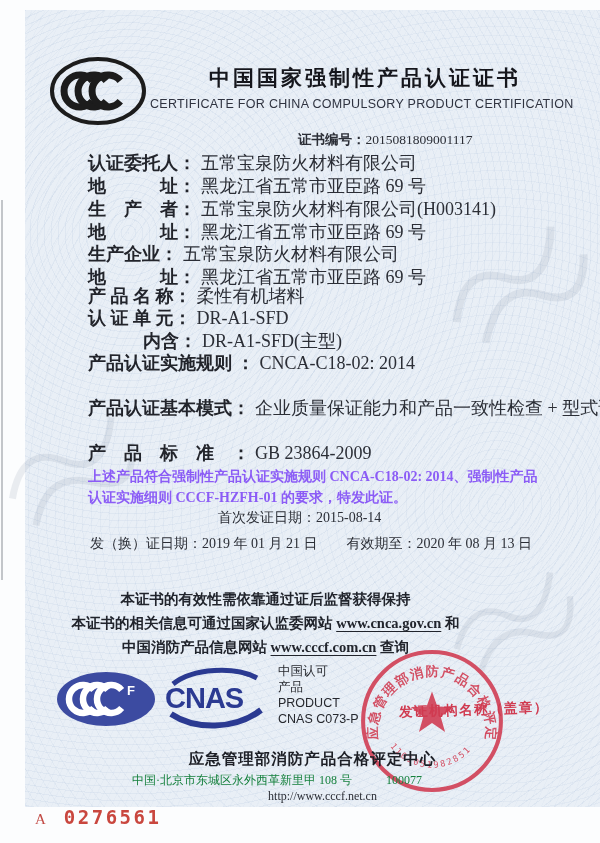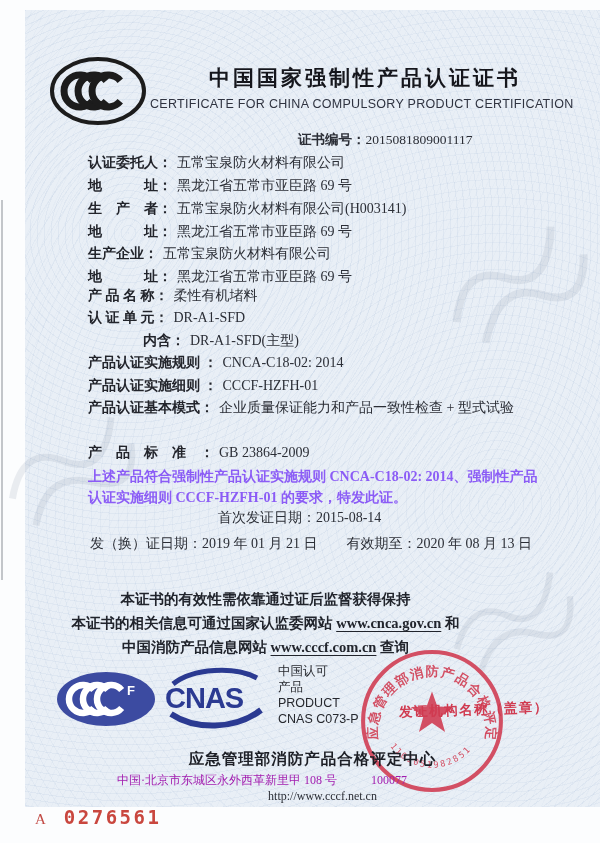--- a/index.html
+++ b/index.html
@@ -25,21 +25,21 @@
     position:absolute;left:165px;top:64px;width:400px;text-align:center;
     font-size:21px;font-weight:bold;letter-spacing:3px;color:#15161c;white-space:nowrap;
   }
   .title-en{
     position:absolute;left:150px;top:97px;width:420px;text-align:center;
     font-family:"Liberation Sans","DejaVu Sans",sans-serif;
     font-size:12.5px;color:#2f3340;letter-spacing:0.3px;white-space:nowrap;
   }
   .certno{position:absolute;left:298px;top:131px;font-size:13.5px;white-space:nowrap;}
   .certno .lbl{font-weight:bold;}
-  .row{position:absolute;left:88px;font-size:14px;white-space:nowrap;line-height:18px;}
+  .row{position:absolute;left:88px;font-size:18px;white-space:nowrap;line-height:18px;}
   .row .lbl{font-weight:bold;color:#22242b;margin-right:5px;}
   .row .val{color:#2b2e36;}
   .row.indent{left:143px;}
   .cont{position:absolute;left:88px;font-size:14px;white-space:nowrap;color:#2b2e36;}
   .stmt{position:absolute;left:88px;font-size:14px;font-weight:bold;white-space:nowrap;color:#8b5cf6;}
   .dateline{position:absolute;font-size:14px;white-space:nowrap;}
   .dateline .lbl{font-weight:normal;}
   .notice{position:absolute;left:25px;width:481px;text-align:center;font-size:14.5px;font-weight:bold;color:#21242c;white-space:nowrap;}
   .notice .link{text-decoration:underline;text-underline-offset:3px;}
   .cnas-block{
@@ -47,21 +47,21 @@
     font-family:"Liberation Sans","DejaVu Sans",sans-serif;color:#26282e;
   }
   .ccc-f{position:absolute;left:55px;top:670px;width:102px;height:58px;}
   .cnas-logo{position:absolute;left:163px;top:666px;width:104px;height:64px;}
   .stamp{position:absolute;left:356px;top:645px;width:152px;height:152px;opacity:0.88;}
   .stamp-caption{
     position:absolute;left:399px;top:701px;font-size:13.5px;font-weight:bold;
     color:#d03a50;letter-spacing:1.5px;white-space:nowrap;transform:rotate(-2deg);
   }
   .issuer-name{position:absolute;left:25px;top:749px;width:575px;text-align:center;font-size:15.5px;font-weight:bold;letter-spacing:1px;color:#1d1f26;}
-  .issuer-addr{position:absolute;left:10px;top:772px;width:504px;text-align:center;font-size:12px;color:#a21caf;white-space:nowrap;}
+  .issuer-addr{position:absolute;left:25px;top:772px;width:504px;text-align:center;font-size:12px;color:#15803d;white-space:nowrap;}
   .issuer-addr .gap{display:inline-block;width:34px;}
   .issuer-web{position:absolute;left:25px;top:789px;width:595px;text-align:center;font-size:12px;color:#2b2e36;}
   .serial{position:absolute;left:35px;top:806px;white-space:nowrap;}
   .serial .pfx{font-size:15px;color:#c24a44;font-family:"Liberation Serif",serif;margin-right:18px;}
   .serial .num{font-size:19px;color:#c9473f;font-family:"DejaVu Sans Mono",monospace;letter-spacing:2.5px;font-weight:bold;}
 </style>
 </head>
 <body>
 
 <div class="page">
@@ -93,21 +93,20 @@
   <div class="row" style="top:154px"><span class="lbl">认证委托人：</span><span class="val">五常宝泉防火材料有限公司</span></div>
   <div class="row" style="top:177px"><span class="lbl">地　　　址：</span><span class="val">黑龙江省五常市亚臣路 69 号</span></div>
   <div class="row" style="top:200px"><span class="lbl">生　产　者：</span><span class="val">五常宝泉防火材料有限公司(H003141)</span></div>
   <div class="row" style="top:223px"><span class="lbl">地　　　址：</span><span class="val">黑龙江省五常市亚臣路 69 号</span></div>
   <div class="row" style="top:245px"><span class="lbl">生产企业：</span><span class="val">五常宝泉防火材料有限公司</span></div>
   <div class="row" style="top:268px"><span class="lbl">地　　　址：</span><span class="val">黑龙江省五常市亚臣路 69 号</span></div>
   <div class="row" style="top:287px"><span class="lbl">产 品 名 称：</span><span class="val">柔性有机堵料</span></div>
   <div class="row" style="top:309px"><span class="lbl">认 证 单 元：</span><span class="val">DR-A1-SFD</span></div>
   <div class="row indent" style="top:332px"><span class="lbl">内含：</span><span class="val">DR-A1-SFD(主型)</span></div>
   <div class="row" style="top:354px"><span class="lbl">产品认证实施规则 ：</span><span class="val">CNCA-C18-02: 2014</span></div>
-  <div class="row" style="top:377px"><span class="lbl">产品认证实施细则 ：</span><span class="val">CCCF-HZFH-01</span></div>
   <div class="row" style="top:399px"><span class="lbl">产品认证基本模式：</span><span class="val">企业质量保证能力和产品一致性检查 + 型式试验</span></div>
   <div class="row" style="top:444px"><span class="lbl">产　品　标　准　：</span><span class="val">GB 23864-2009</span></div>
 
   <div class="stmt" style="top:468px">上述产品符合强制性产品认证实施规则 CNCA-C18-02: 2014、强制性产品</div>
   <div class="stmt" style="top:489px">认证实施细则 CCCF-HZFH-01 的要求，特发此证。</div>
 
   <div class="dateline" style="left:218px;top:509px">
     <span class="lbl">首次发证日期：</span><span>2015-08-14</span>
   </div>
   <div class="dateline" style="left:90px;top:535px">

